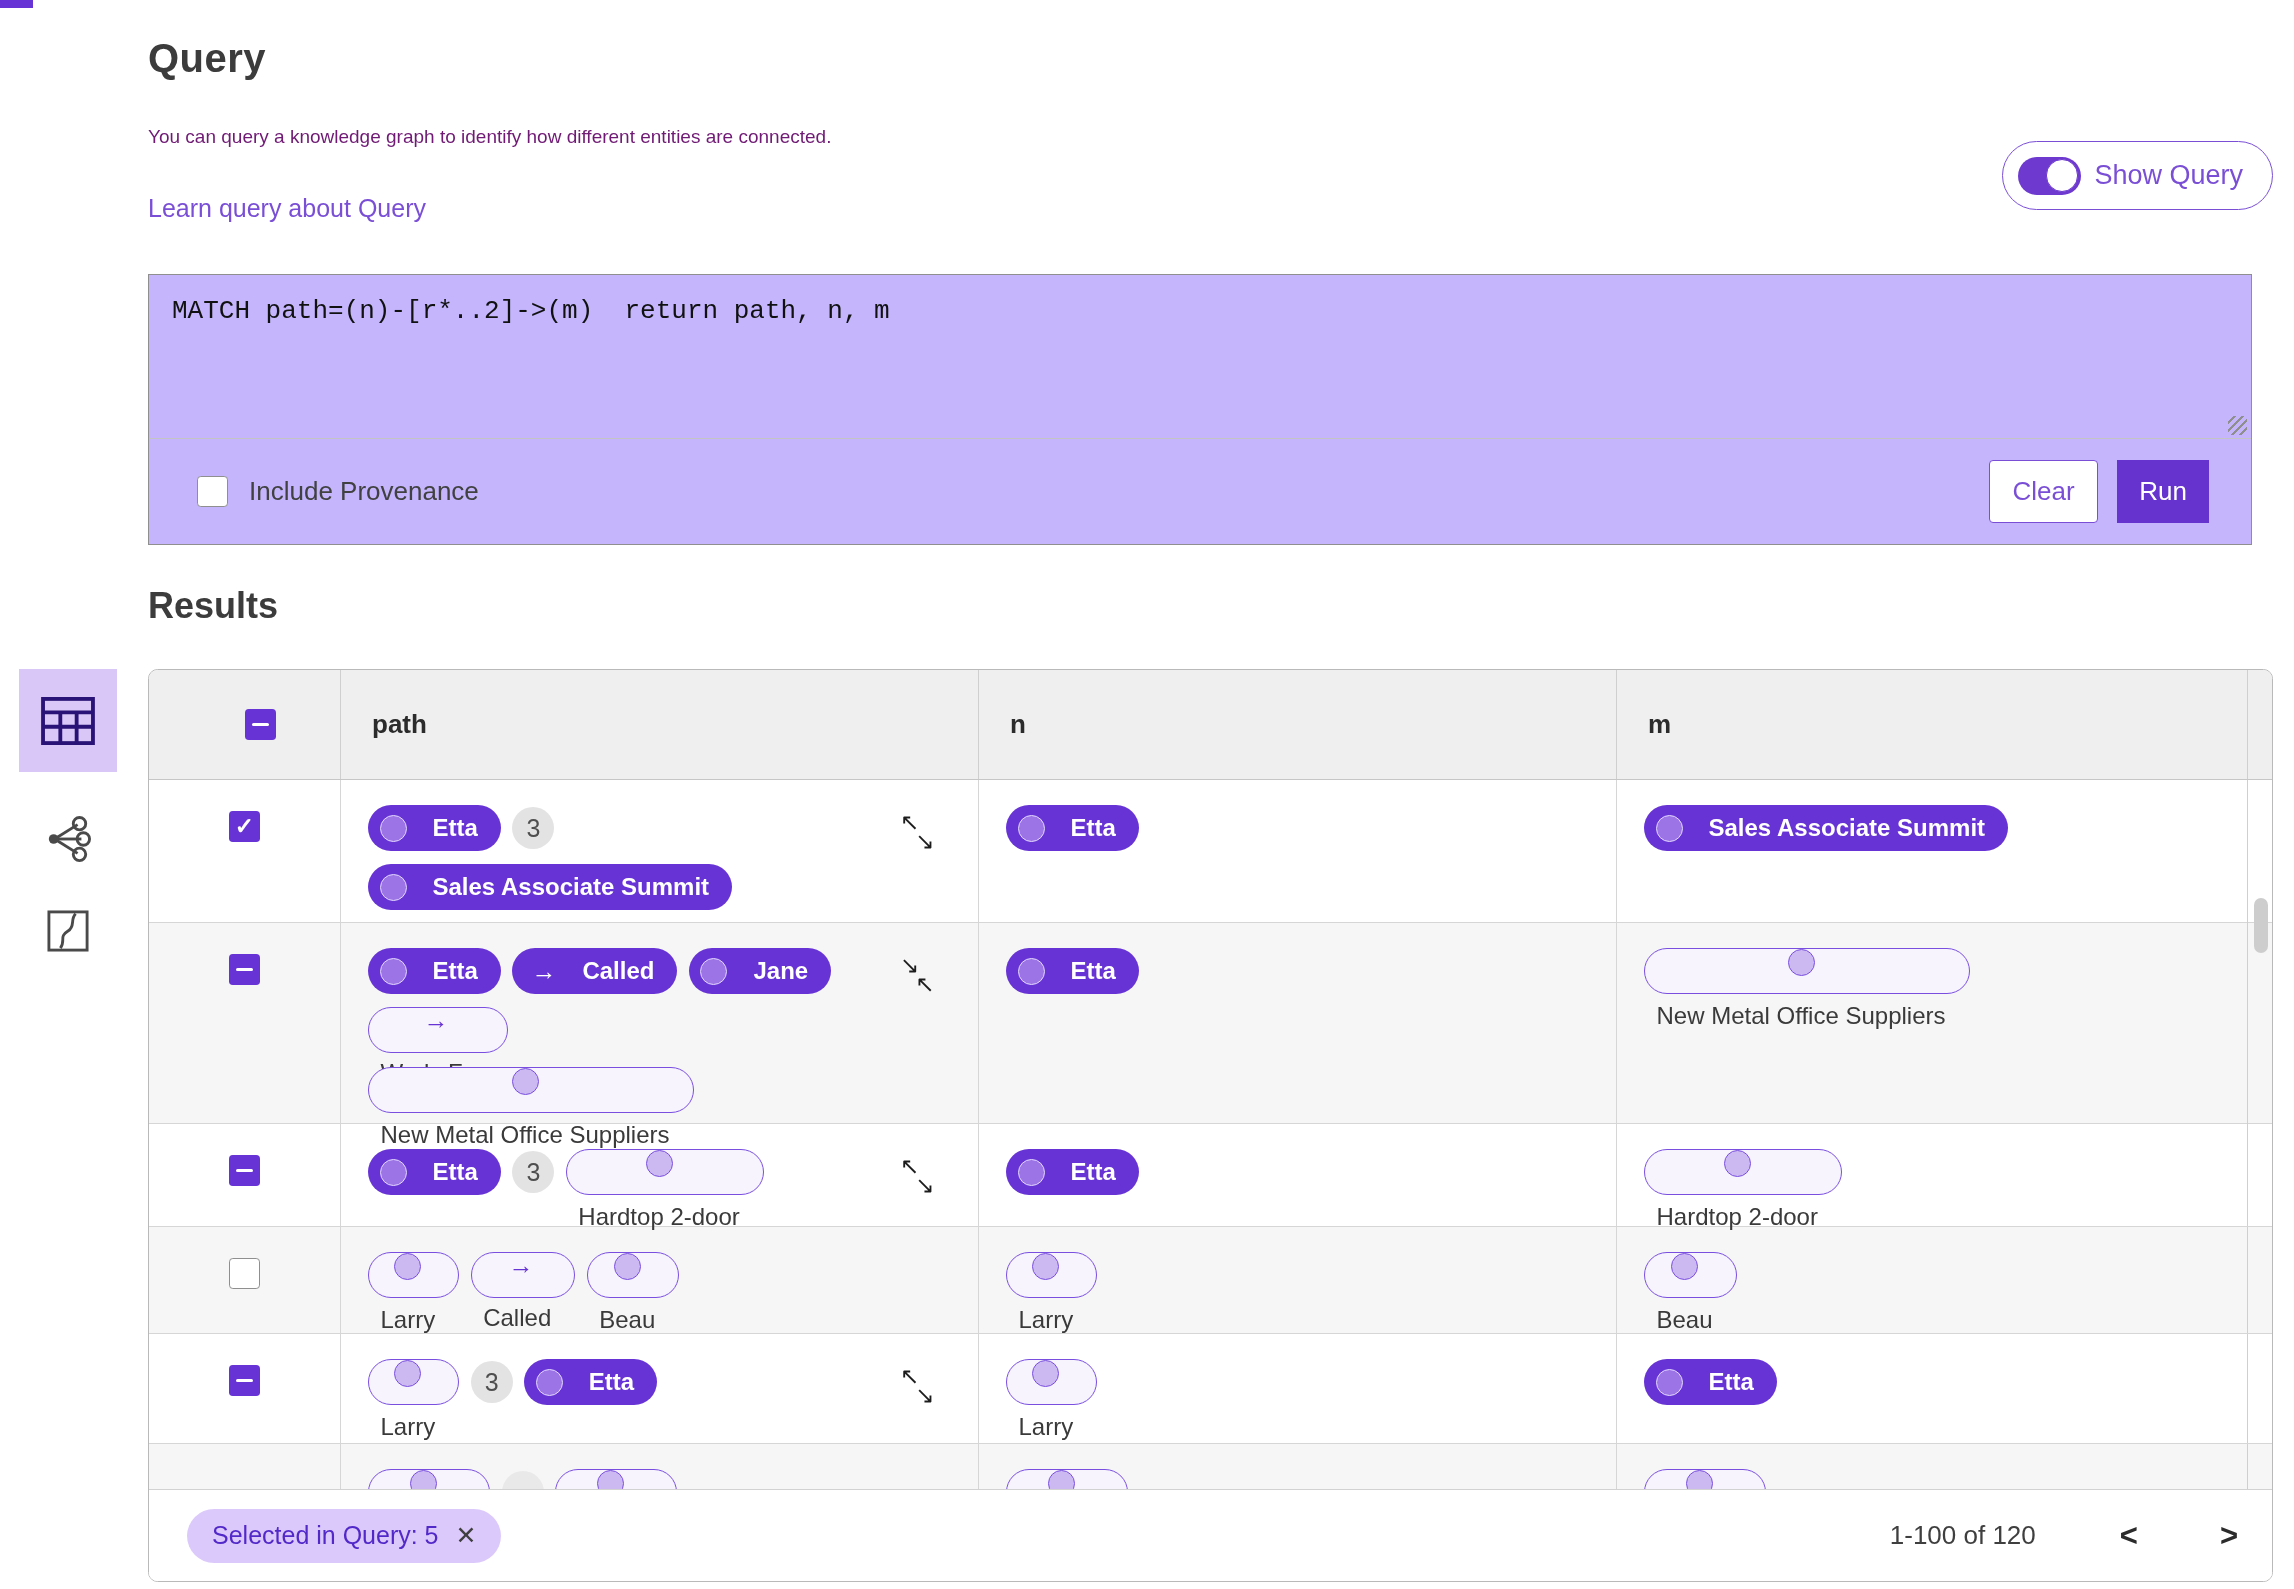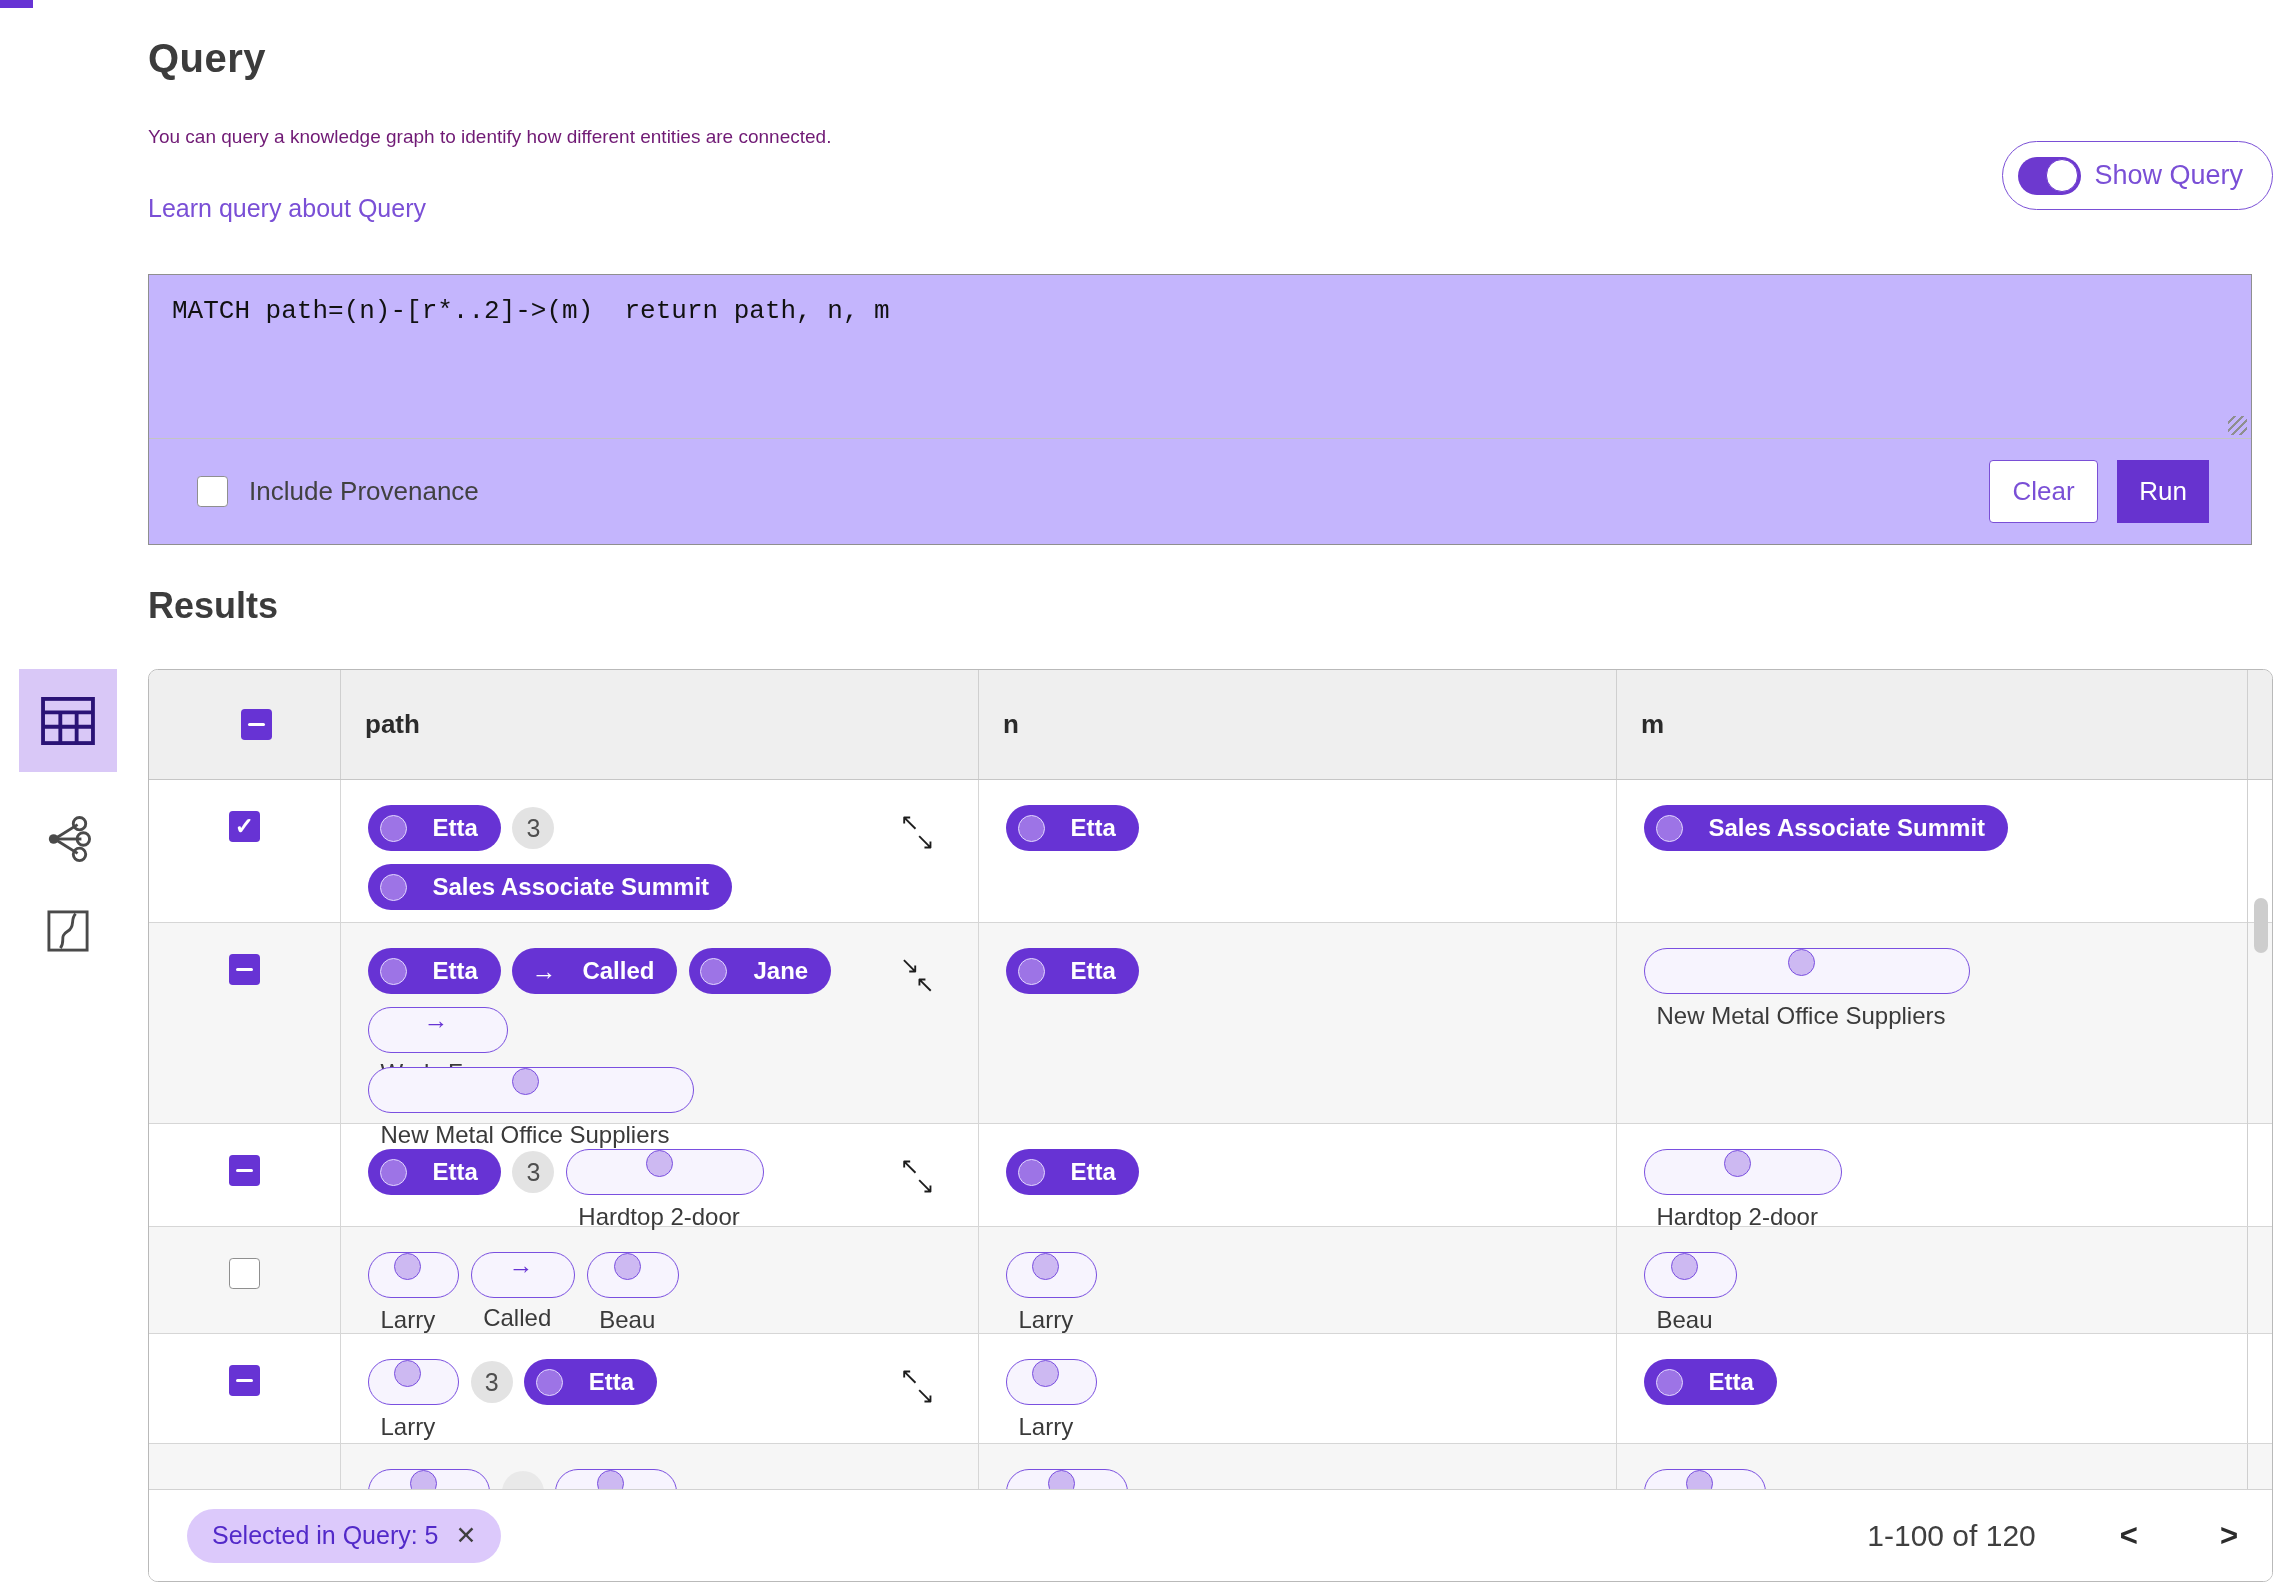--- a/index.html
+++ b/index.html
@@ -44,21 +44,21 @@
 
   .view-switcher { position:absolute; left:19px; top:669px; width:98px; display:flex; flex-direction:column; align-items:center; }
   .vs-tile { width:98px; height:103px; display:flex; align-items:center; justify-content:center; cursor:pointer; }
   .vs-tile.selected { background:#d9c8f7; }
   .vs-icon { margin-top:44px; cursor:pointer; }
 
   .results-table { position:absolute; left:148px; top:669px; width:2125px; height:913px; border:1.9px solid #b9b9b9; border-radius:9.6px;
                    background:#fff; overflow:hidden; }
   .tgrid { display:grid; grid-template-columns:191px 638px 638px 631px 24px; }
   .t-header { height:110px; background:#efefef; border-bottom:1.9px solid #c6c6c6; }
-  .t-header .hcell { display:flex; align-items:center; padding-left:24px; font-size:26px; font-weight:700; color:#2b2b2b; border-left:1px solid #cfcfcf; }
+  .t-header .hcell { display:flex; align-items:center; padding-left:31px; font-size:26px; font-weight:700; color:#2b2b2b; border-left:1px solid #cfcfcf; }
   .t-header .hcell-cb { display:flex; align-items:center; justify-content:center; border-left:none; }
   .trow { border-bottom:1px solid #d6d6d6; background:#fff; }
   .trow:nth-of-type(even) { background:#f6f6f6; }
   .trow:nth-of-type(1){ height:143px; } .trow:nth-of-type(2){ height:201px; } .trow:nth-of-type(3){ height:103px; }
   .trow:nth-of-type(4){ height:107px; } .trow:nth-of-type(5){ height:110px; } .trow:nth-of-type(6){ height:134px; border-bottom:none; }
   .cell { border-left:1px solid #d6d6d6; }
   .cell-cb { display:flex; justify-content:center; align-items:flex-start; padding-top:31px; border-left:none; }
   .cell-path { position:relative; padding:25px 86px 0 27px; }
   .cell-val { padding:25px 0 0 27px; }
   .cell-gutter { border-left:1px solid #cfcfcf; }
@@ -84,21 +84,21 @@
   .resize-icon .a2 { left:15.3px; top:19px; }
 
   .scroll-thumb { position:absolute; right:3.8px; top:228px; width:14.3px; height:55px; background:#cdcdcd; border-radius:7.6px; }
 
   .t-footer { position:absolute; left:0; right:0; bottom:0; height:92px; background:#fff; border-top:1px solid #d2d2d2;
               display:flex; align-items:center; padding:0 34px 0 38px; }
   .chip { background:#dcc9fb; color:#5229c9; height:54px; border-radius:27px; padding:0 25px; display:inline-flex; align-items:center;
           gap:17px; font-size:25px; }
   .chip .x { color:#3f3f3f; font-size:25px; cursor:pointer; }
   .tf-spacer { flex:1; }
-  .range-label { font-size:30px; color:#3f3f3f; margin-right:84px; }
+  .range-label { font-size:26px; color:#3f3f3f; margin-right:84px; }
   .page-btn { background:none; border:none; font-size:31px; font-weight:600; color:#2b2b2b; cursor:pointer; font-family:inherit; }
   .page-btn.prev { margin-right:82px; }
 </style>
 </head>
 <body>
 
 <div class="corner-accent"></div>
 
 <h1 class="page-title">Query</h1>
 <p class="page-desc">You can query a knowledge graph to identify how different entities are connected.</p>

